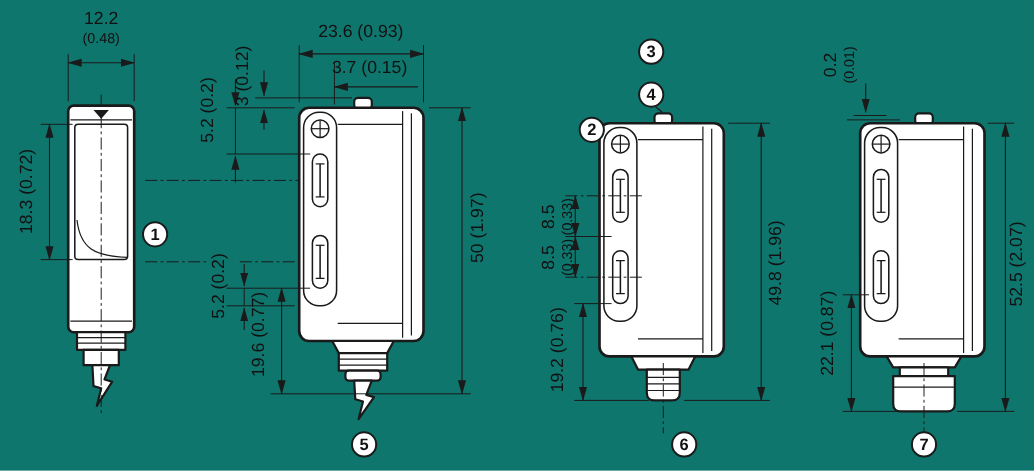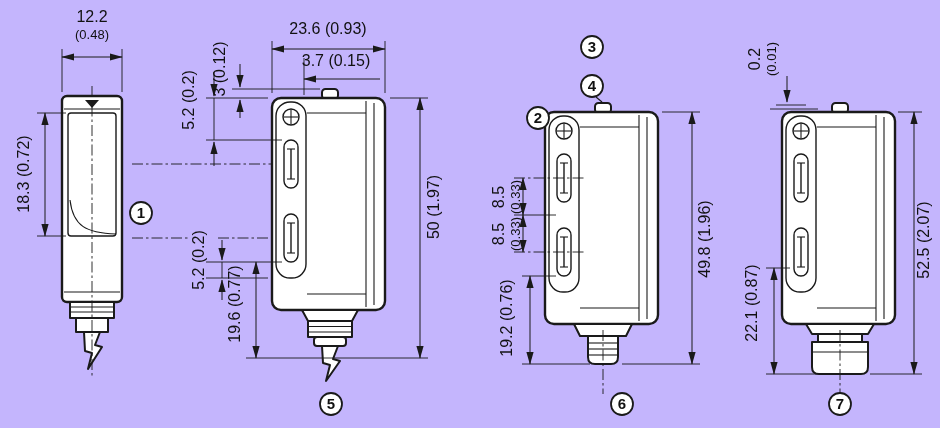--- a/index.html
+++ b/index.html
@@ -1,16 +1,16 @@
 <!DOCTYPE html>
 <html><head>
 <meta charset="utf-8">
 <style>
   html,body{margin:0;padding:0;background:#ffffff;}
-  .stage{width:940px;height:428px;background:#c4b5fd;position:relative;font-family:"Liberation Sans",sans-serif;overflow:hidden;}
+  .stage{width:940px;height:428px;background:#0f766e;position:relative;font-family:"Liberation Sans",sans-serif;overflow:hidden;}
   svg{display:block;}
   .ol{fill:#fff;stroke:#1a1a1a;stroke-width:2.4;stroke-linejoin:round;}
   .ol2{fill:#fff;stroke:#1a1a1a;stroke-width:2;stroke-linejoin:round;}
   .th{fill:none;stroke:#1a1a1a;stroke-width:1.4;}
   .th1{fill:none;stroke:#1a1a1a;stroke-width:1.1;}
   .dim{fill:none;stroke:#1a1a1a;stroke-width:1;}
   .ext{fill:none;stroke:#1a1a1a;stroke-width:0.9;}
   .cl{fill:none;stroke:#1a1a1a;stroke-width:0.9;stroke-dasharray:11 3 2.5 3;}
   .fillb{fill:#1a1a1a;stroke:none;}
   text{fill:#111;font-family:"Liberation Sans",sans-serif;}

